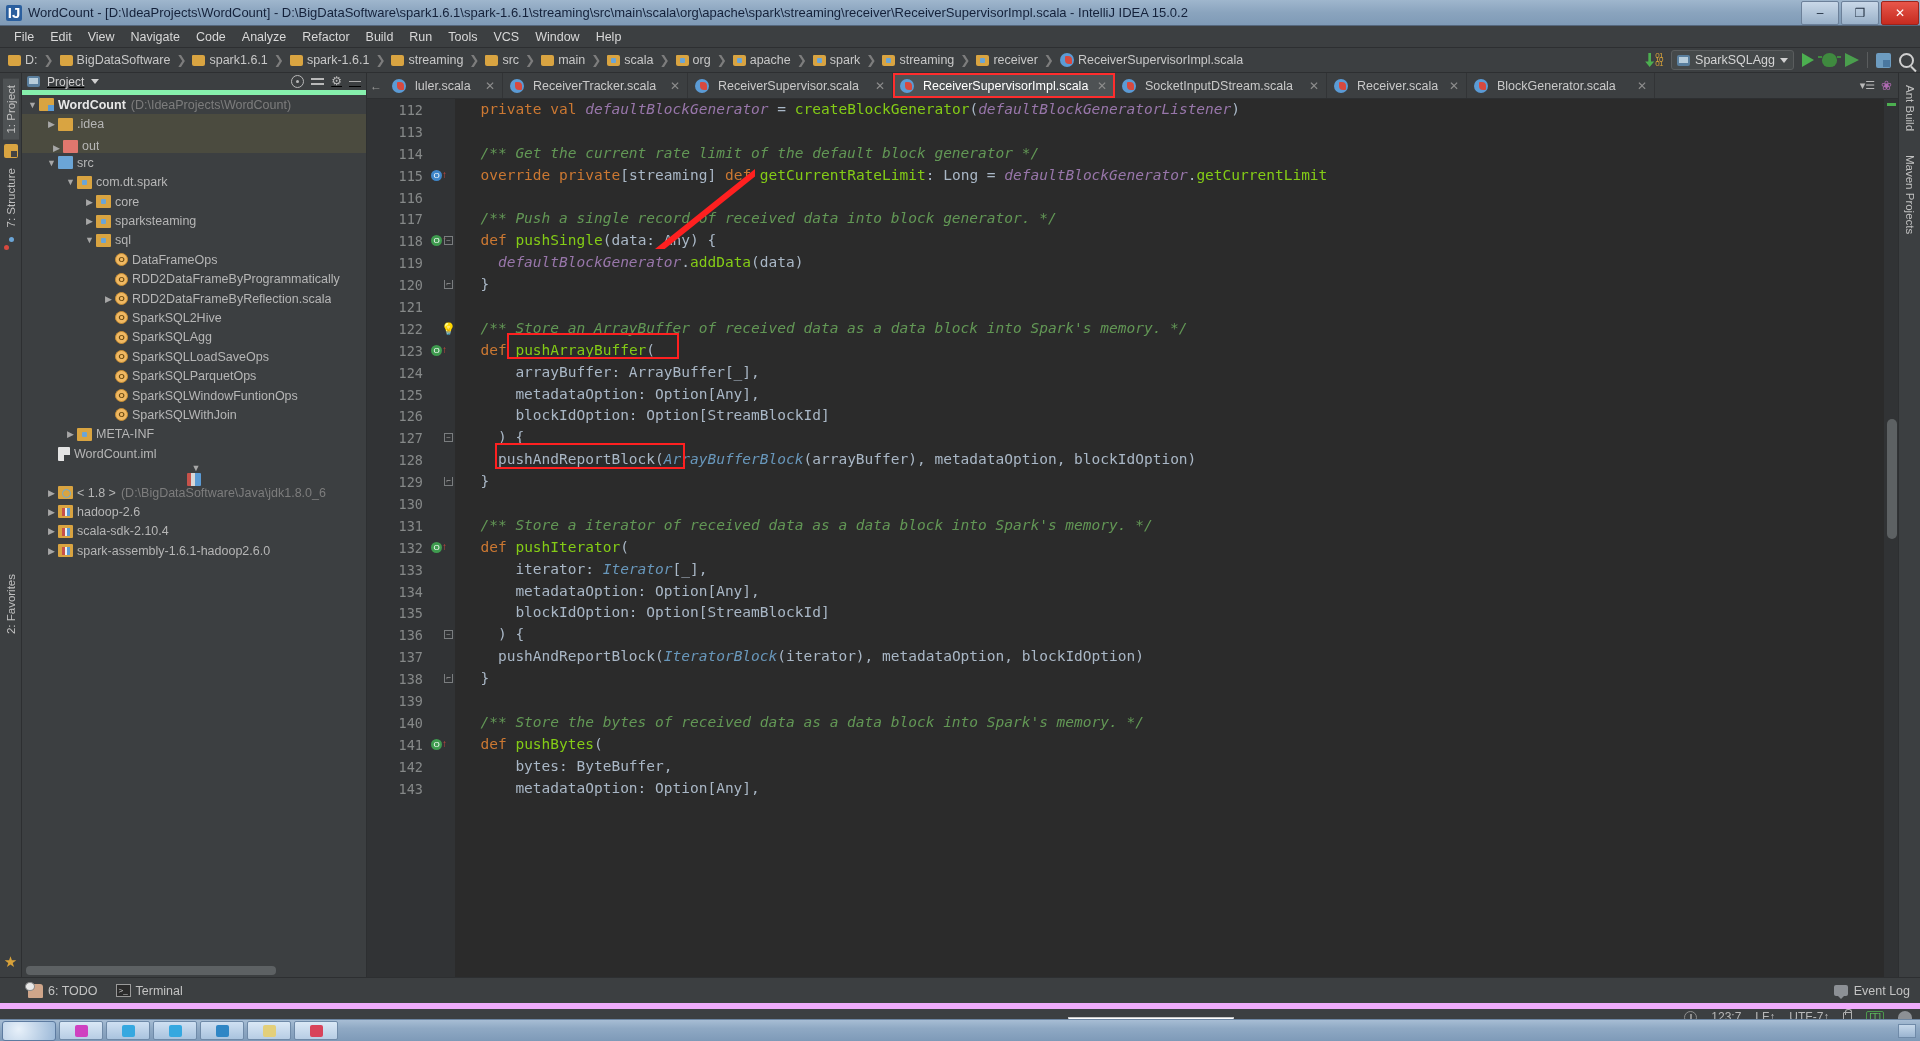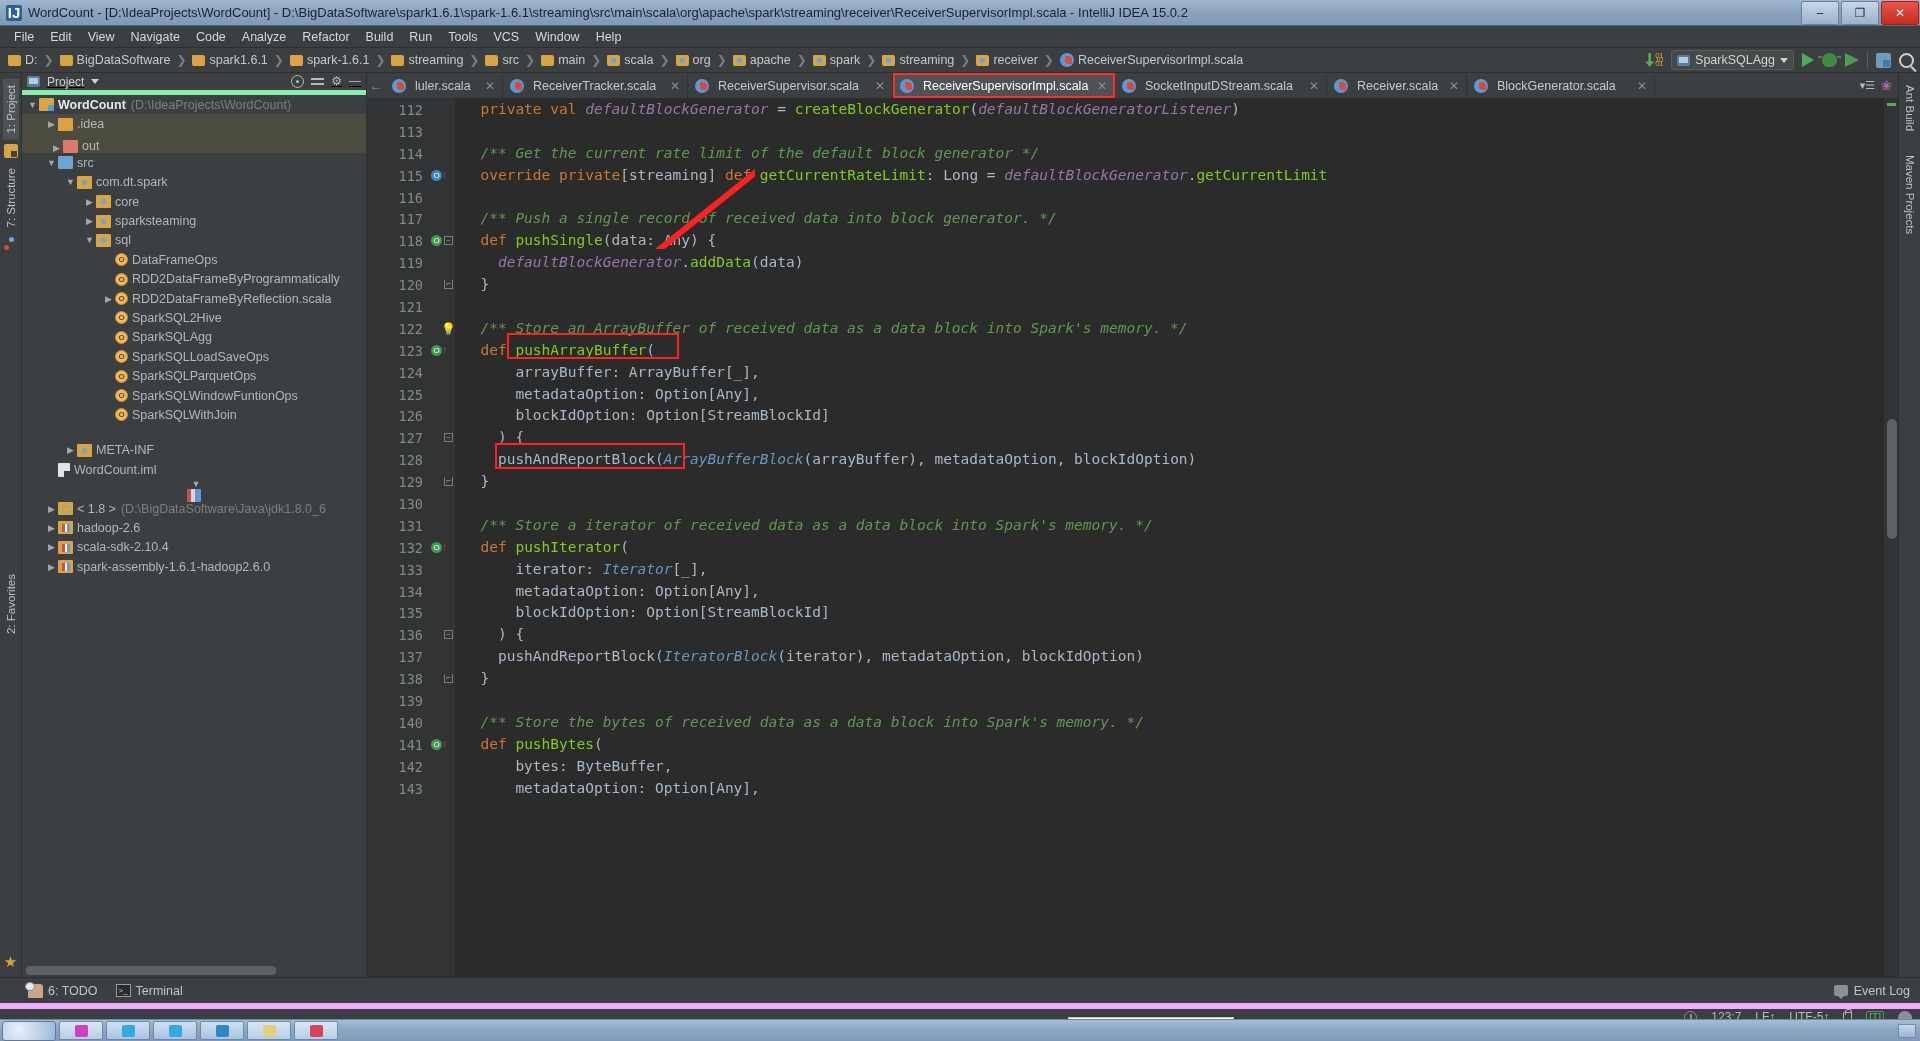--- a/index.html
+++ b/index.html
@@ -458,21 +458,21 @@
           <div class="node" style="padding-left: 80px;">
             <span class="arrow"></span>
             <span class="nicon ic-obj">O</span>
             <span class="ntext">SparkSQLWindowFuntionOps</span>
           </div>
           <div class="node" style="padding-left: 80px;">
             <span class="arrow"></span>
             <span class="nicon ic-obj">O</span>
             <span class="ntext">SparkSQLWithJoin</span>
           </div>
-          <div class="node" style="padding-left: 42px; margin-top: 16px;">
+          <div class="node" style="padding-left: 42px;">
             <span class="arrow right"></span>
             <span class="nicon ic-pkg"></span>
             <span class="ntext">META-INF</span>
           </div>
           <div class="node" style="padding-left: 23px;">
             <span class="arrow"></span>
             <span class="nicon ic-file"></span>
             <span class="ntext">WordCount.iml</span>
           </div>
           <div class="node" style="padding-left: 4px; flex-direction: column;">
@@ -730,21 +730,21 @@
     <span class="evt-ico"></span>
     <span style="font-size:12.5px;color:#c3c3c3;">Event Log</span>
   </div>
 </div>
 
 <div id="statusbar">
   <div id="status-right">
     <span class="clockico"></span>
     <span>123:7</span>
     <span>LF↕</span>
-    <span>UTF-5↕</span>
+    <span>UTF-7↕</span>
     <span class="lockico"></span>
     <span class="tbadge">[T]</span>
     <span class="manico"></span>
   </div>
 </div>
 
 <div id="ime">
   <span class="sogou">S</span>
   <span>中</span>
   <span>☽</span>

